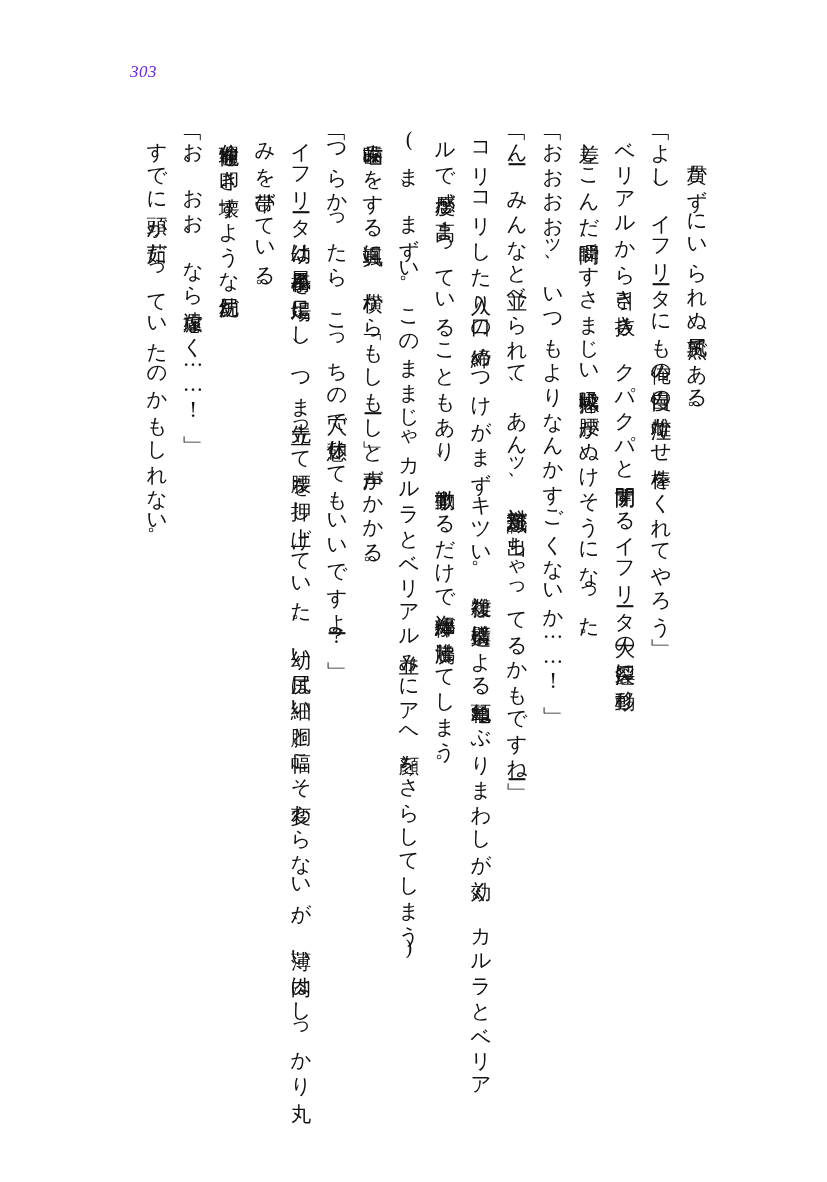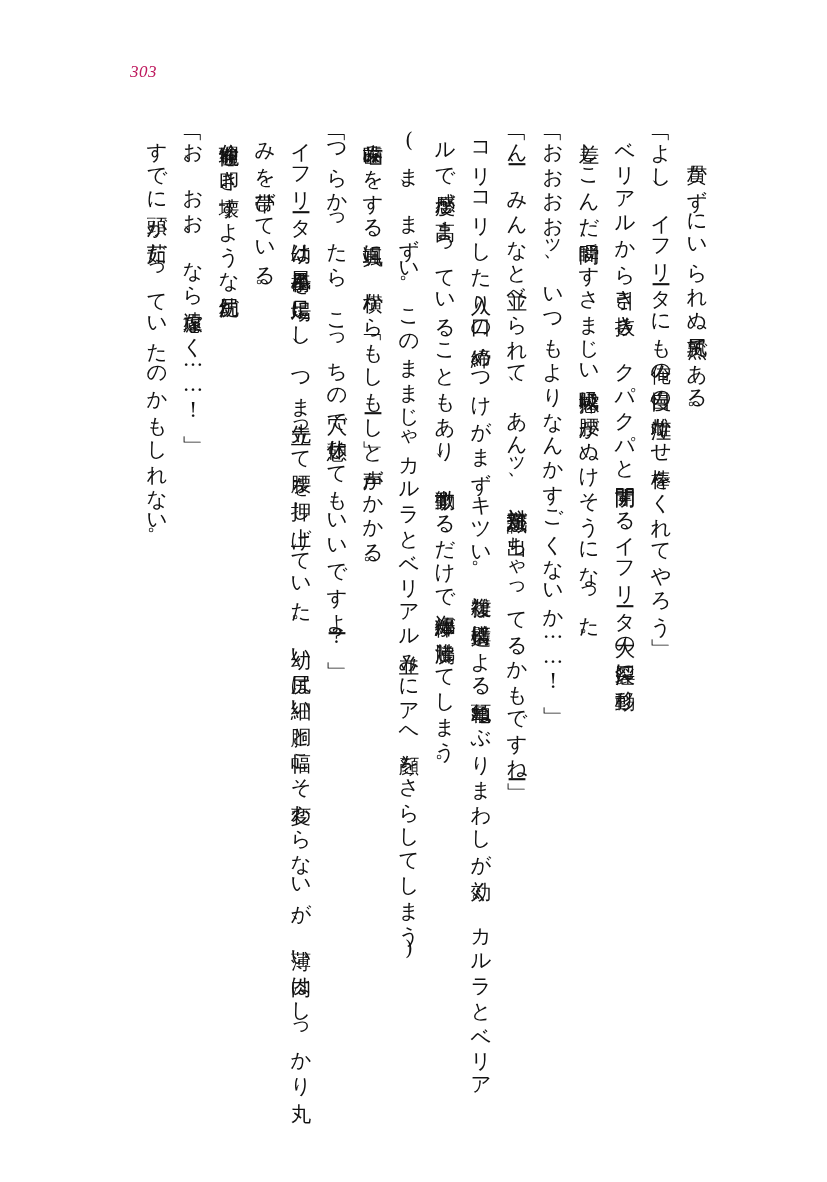--- a/index.html
+++ b/index.html
@@ -21,21 +21,21 @@
     background: #ffffff;
     box-sizing: border-box;
   }
   .page-number {
     position: absolute;
     top: 62px;
     left: 130px;
     font-family: "Liberation Serif", "DejaVu Serif", serif;
     font-style: italic;
     font-size: 17px;
-    color: #be185d;
+    color: #6d28d9;
     letter-spacing: 0.5px;
   }
   .body-text {
     position: absolute;
     top: 128px;
     right: 112px;
     left: 88px;
     height: 960px;
     writing-mode: vertical-rl;
     text-orientation: upright;

